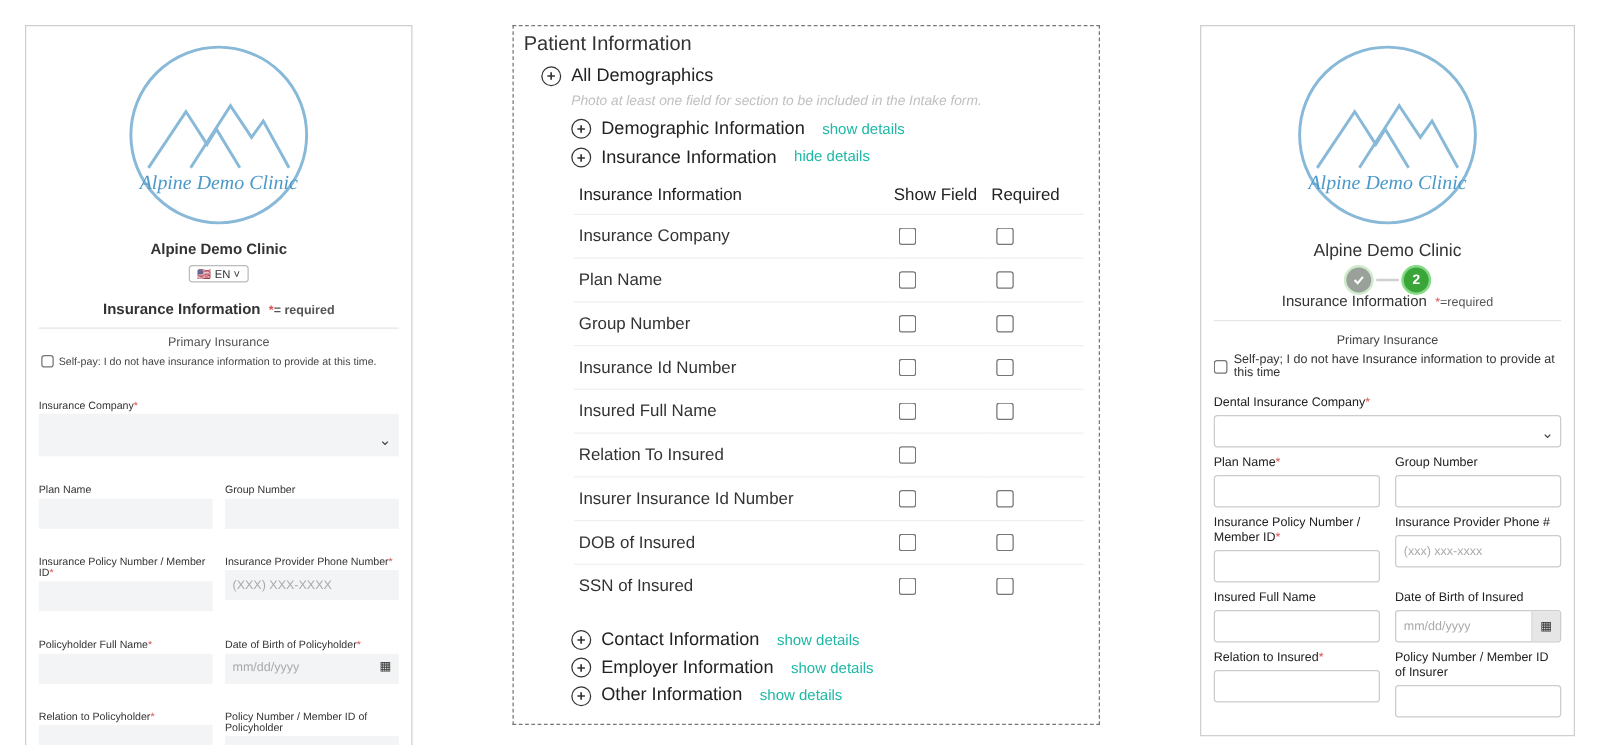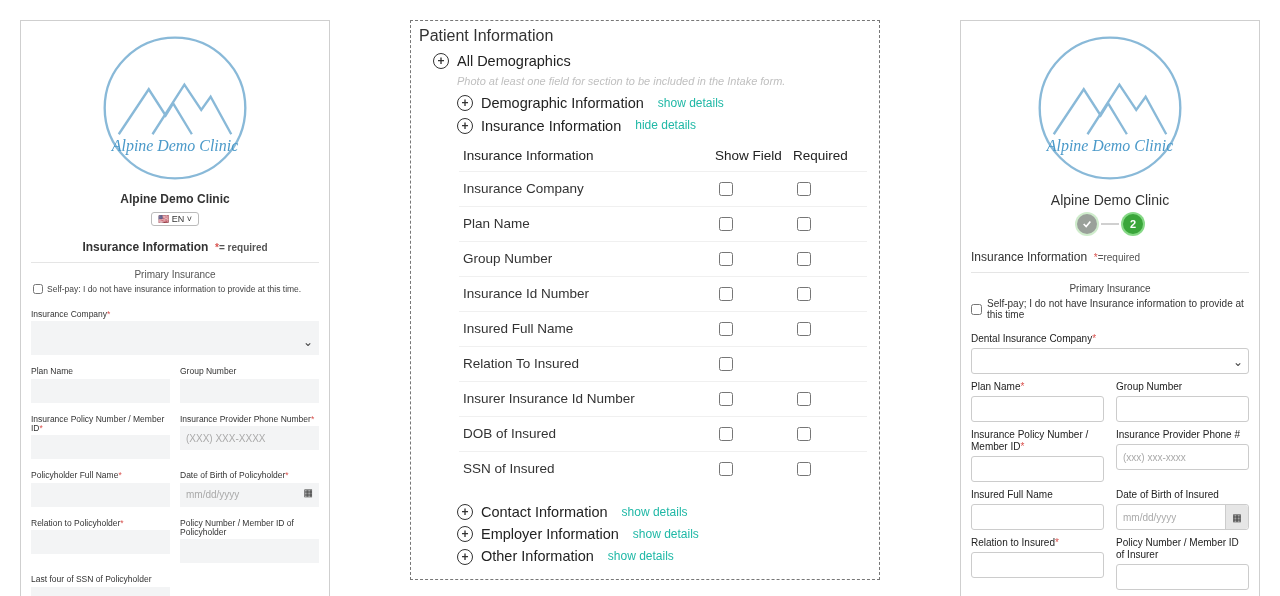--- a/index.html
+++ b/index.html
@@ -60,21 +60,21 @@
   .req-note2 { font-size:10px; color:#555; }
 
   .hr { border:none; border-top:1px solid #e5e5e5; margin:8px 0 6px 0; }
 
   .sub-title-small { text-align:center; font-size:10px; color:#555; margin:4px 0 4px 0; }
   .selfpay-row { display:flex; align-items:center; gap:4px; font-size:8.5px; color:#444; padding:0 2px 4px 2px;}
   .selfpay-row input { width:10px; height:10px; margin:0; }
   .selfpay-row2 { display:flex; align-items:center; gap:5px; font-size:10px; color:#333; padding: 4px 0 6px 0;}
   .selfpay-row2 input { width:11px; height:11px; margin:0; }
 
-  .field-label { font-size:8.5px; color:#333; margin-top:12px; line-height:1.1;}
+  .field-label { font-size:8.5px; color:#333; margin-top:22px; line-height:1.1;}
   .field-label .star { color:#d9534f; }
   .field-label2 { font-size:10px; color:#222; margin-top:7px; line-height:1.2;}
   .field-label2 .star { color:#d9534f; }
 
   .input {
     width:100%; box-sizing:border-box;
     background:#f3f4f5; border:none; height:26px;
     font-size:10px; padding:0 6px; margin-top:2px;
     color:#333;
   }
@@ -130,21 +130,21 @@
   
   .stepper { display:flex; align-items:center; justify-content:center; gap:4px; margin-top:6px; }
   .step-circle {
     width:20px; height:20px; border-radius:50%; display:flex; align-items:center; justify-content:center;
     font-size:11px; color:#fff;
   }
   .step-done { background:#9aa19a; box-shadow: 0 0 0 2px #cfeccc; }
   .step-current { background:#3aa63a; box-shadow: 0 0 0 2px #87d987; font-weight:bold;}
   .step-line { width:18px; height:2px; background:#d0d0d0; }
 
-  .right-title { font-size:12px; font-weight:500; margin-top:16px; }
+  .right-title { text-align:center; font-size:12px; font-weight:500; }
   .right-sub { text-align:center; font-size:10px; color:#444; margin-top:10px; }
 </style>
 </head>
 <body>
 
 <div class="row">
 
   <div class="panel left">
     <div class="logo-wrap">
       <svg class="logo" width="150" height="150" viewBox="0 0 160 160">

